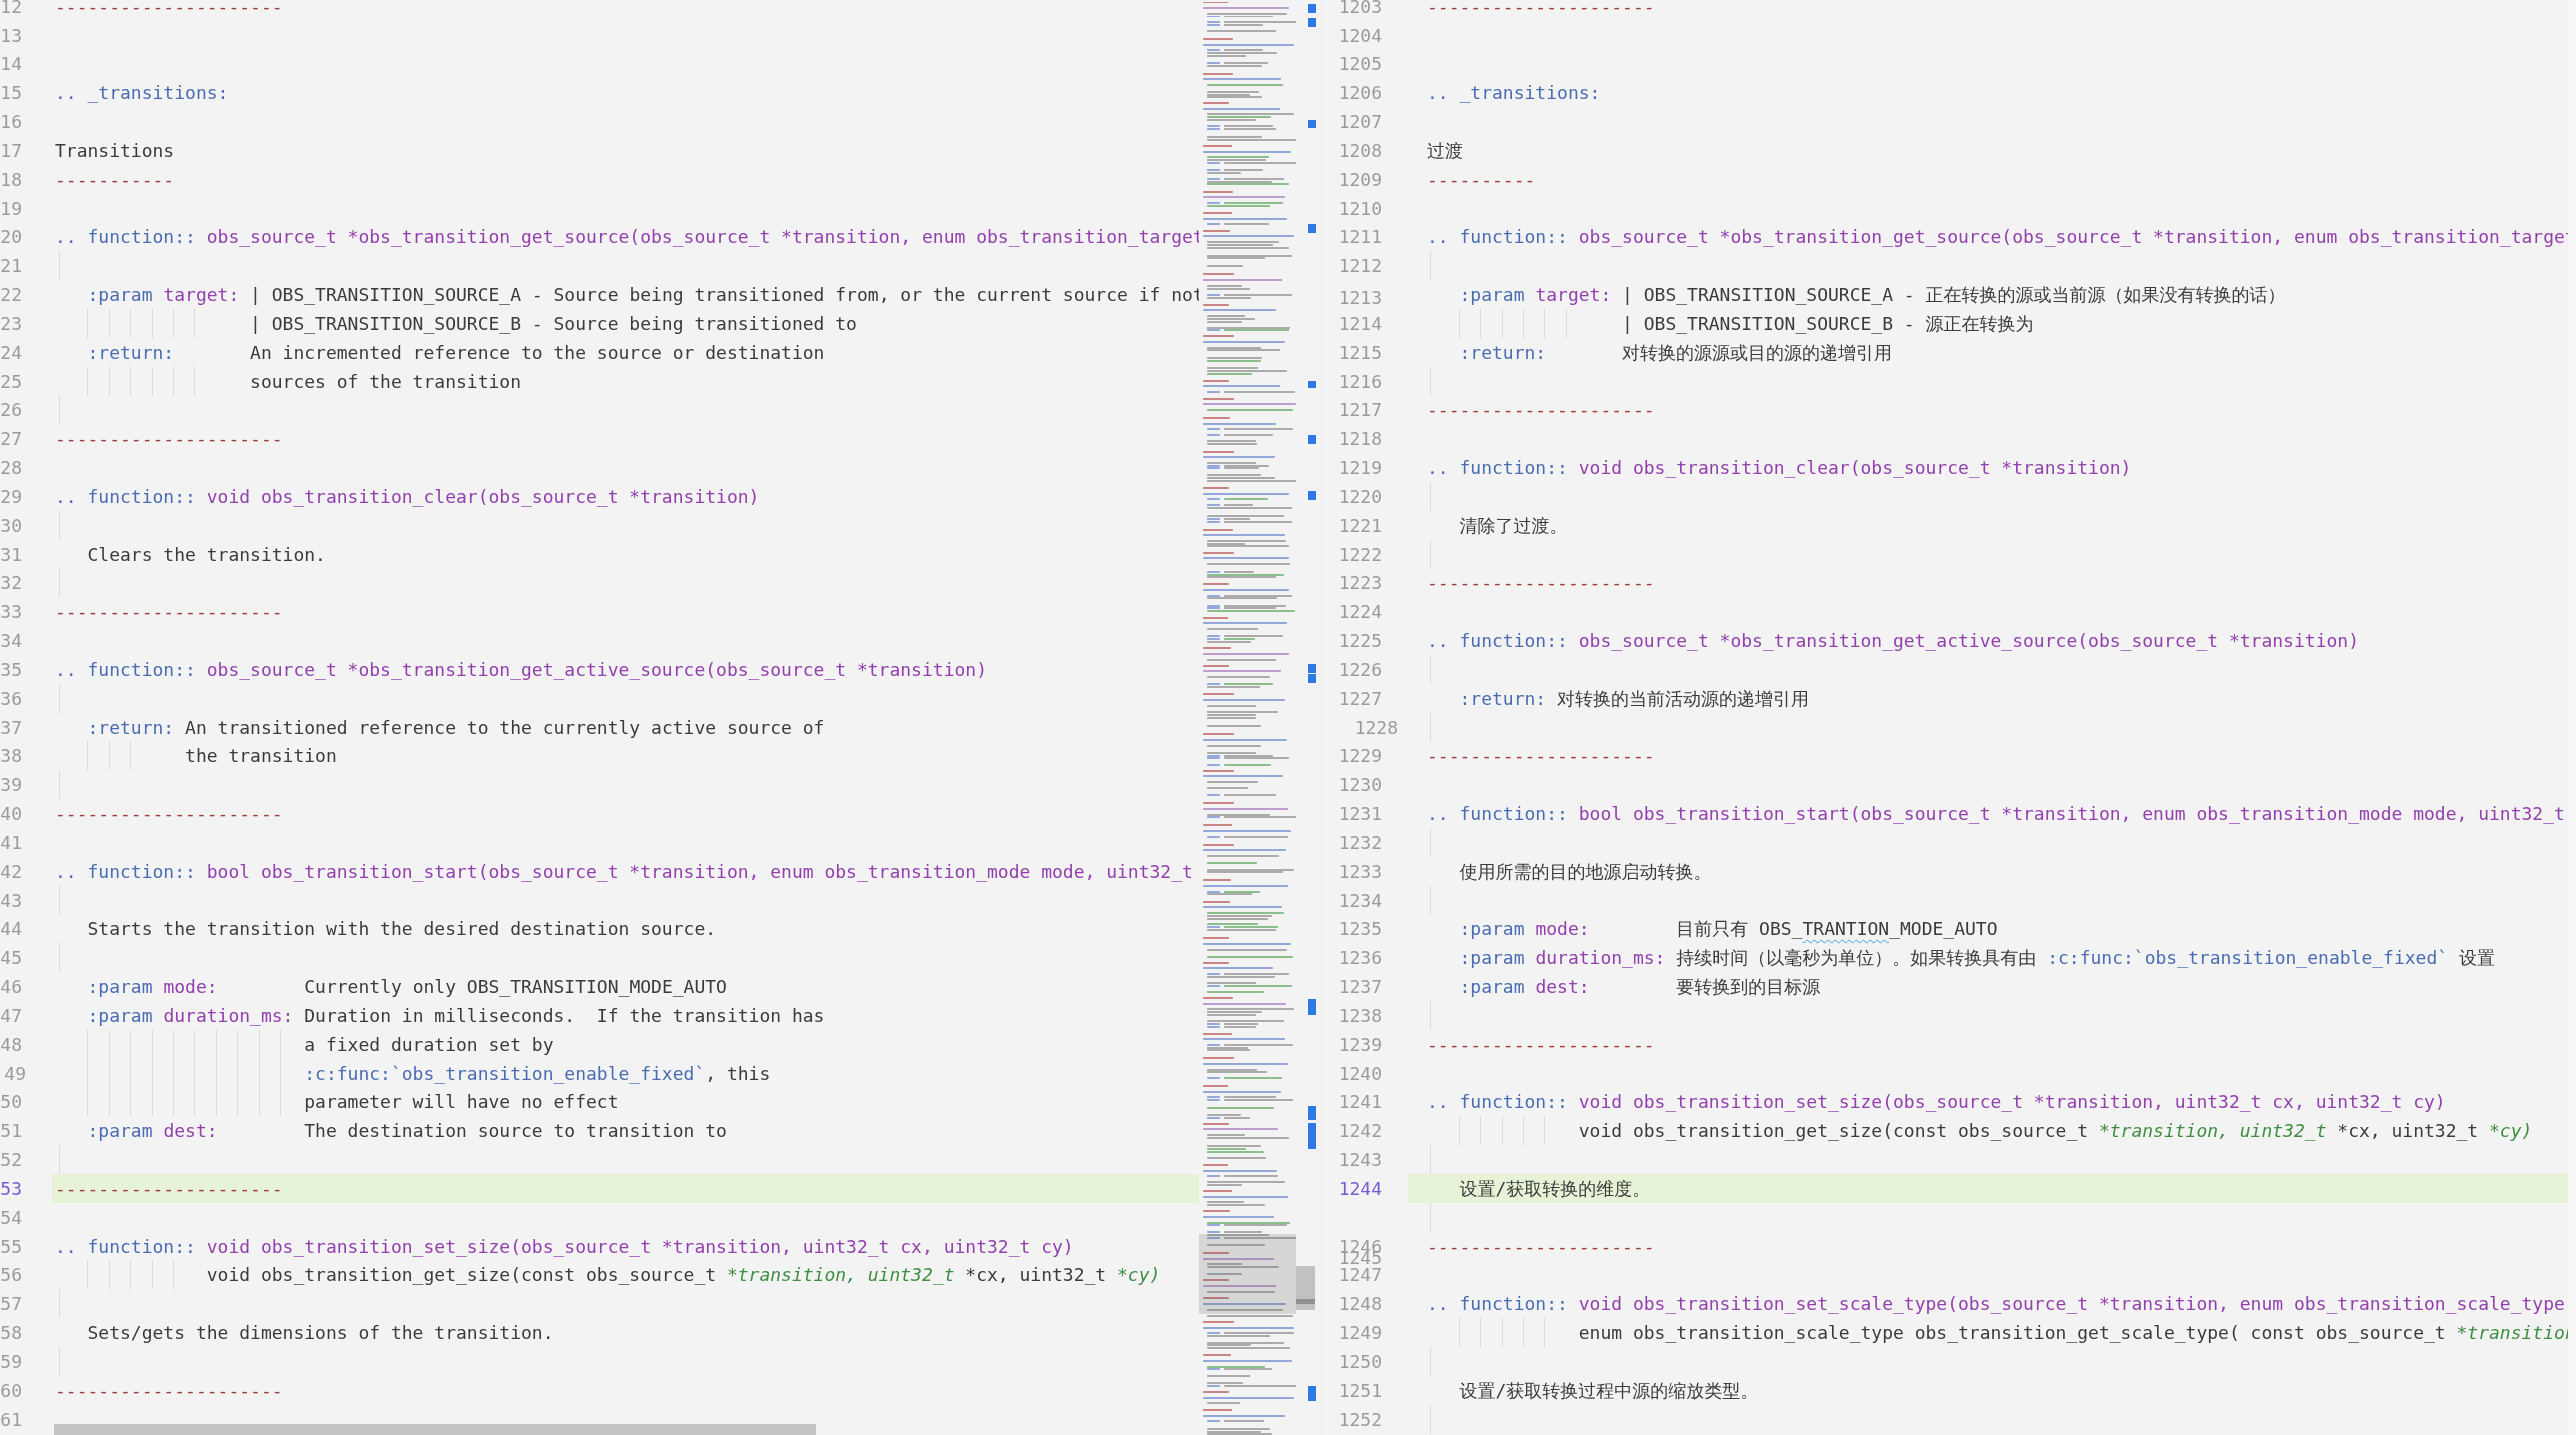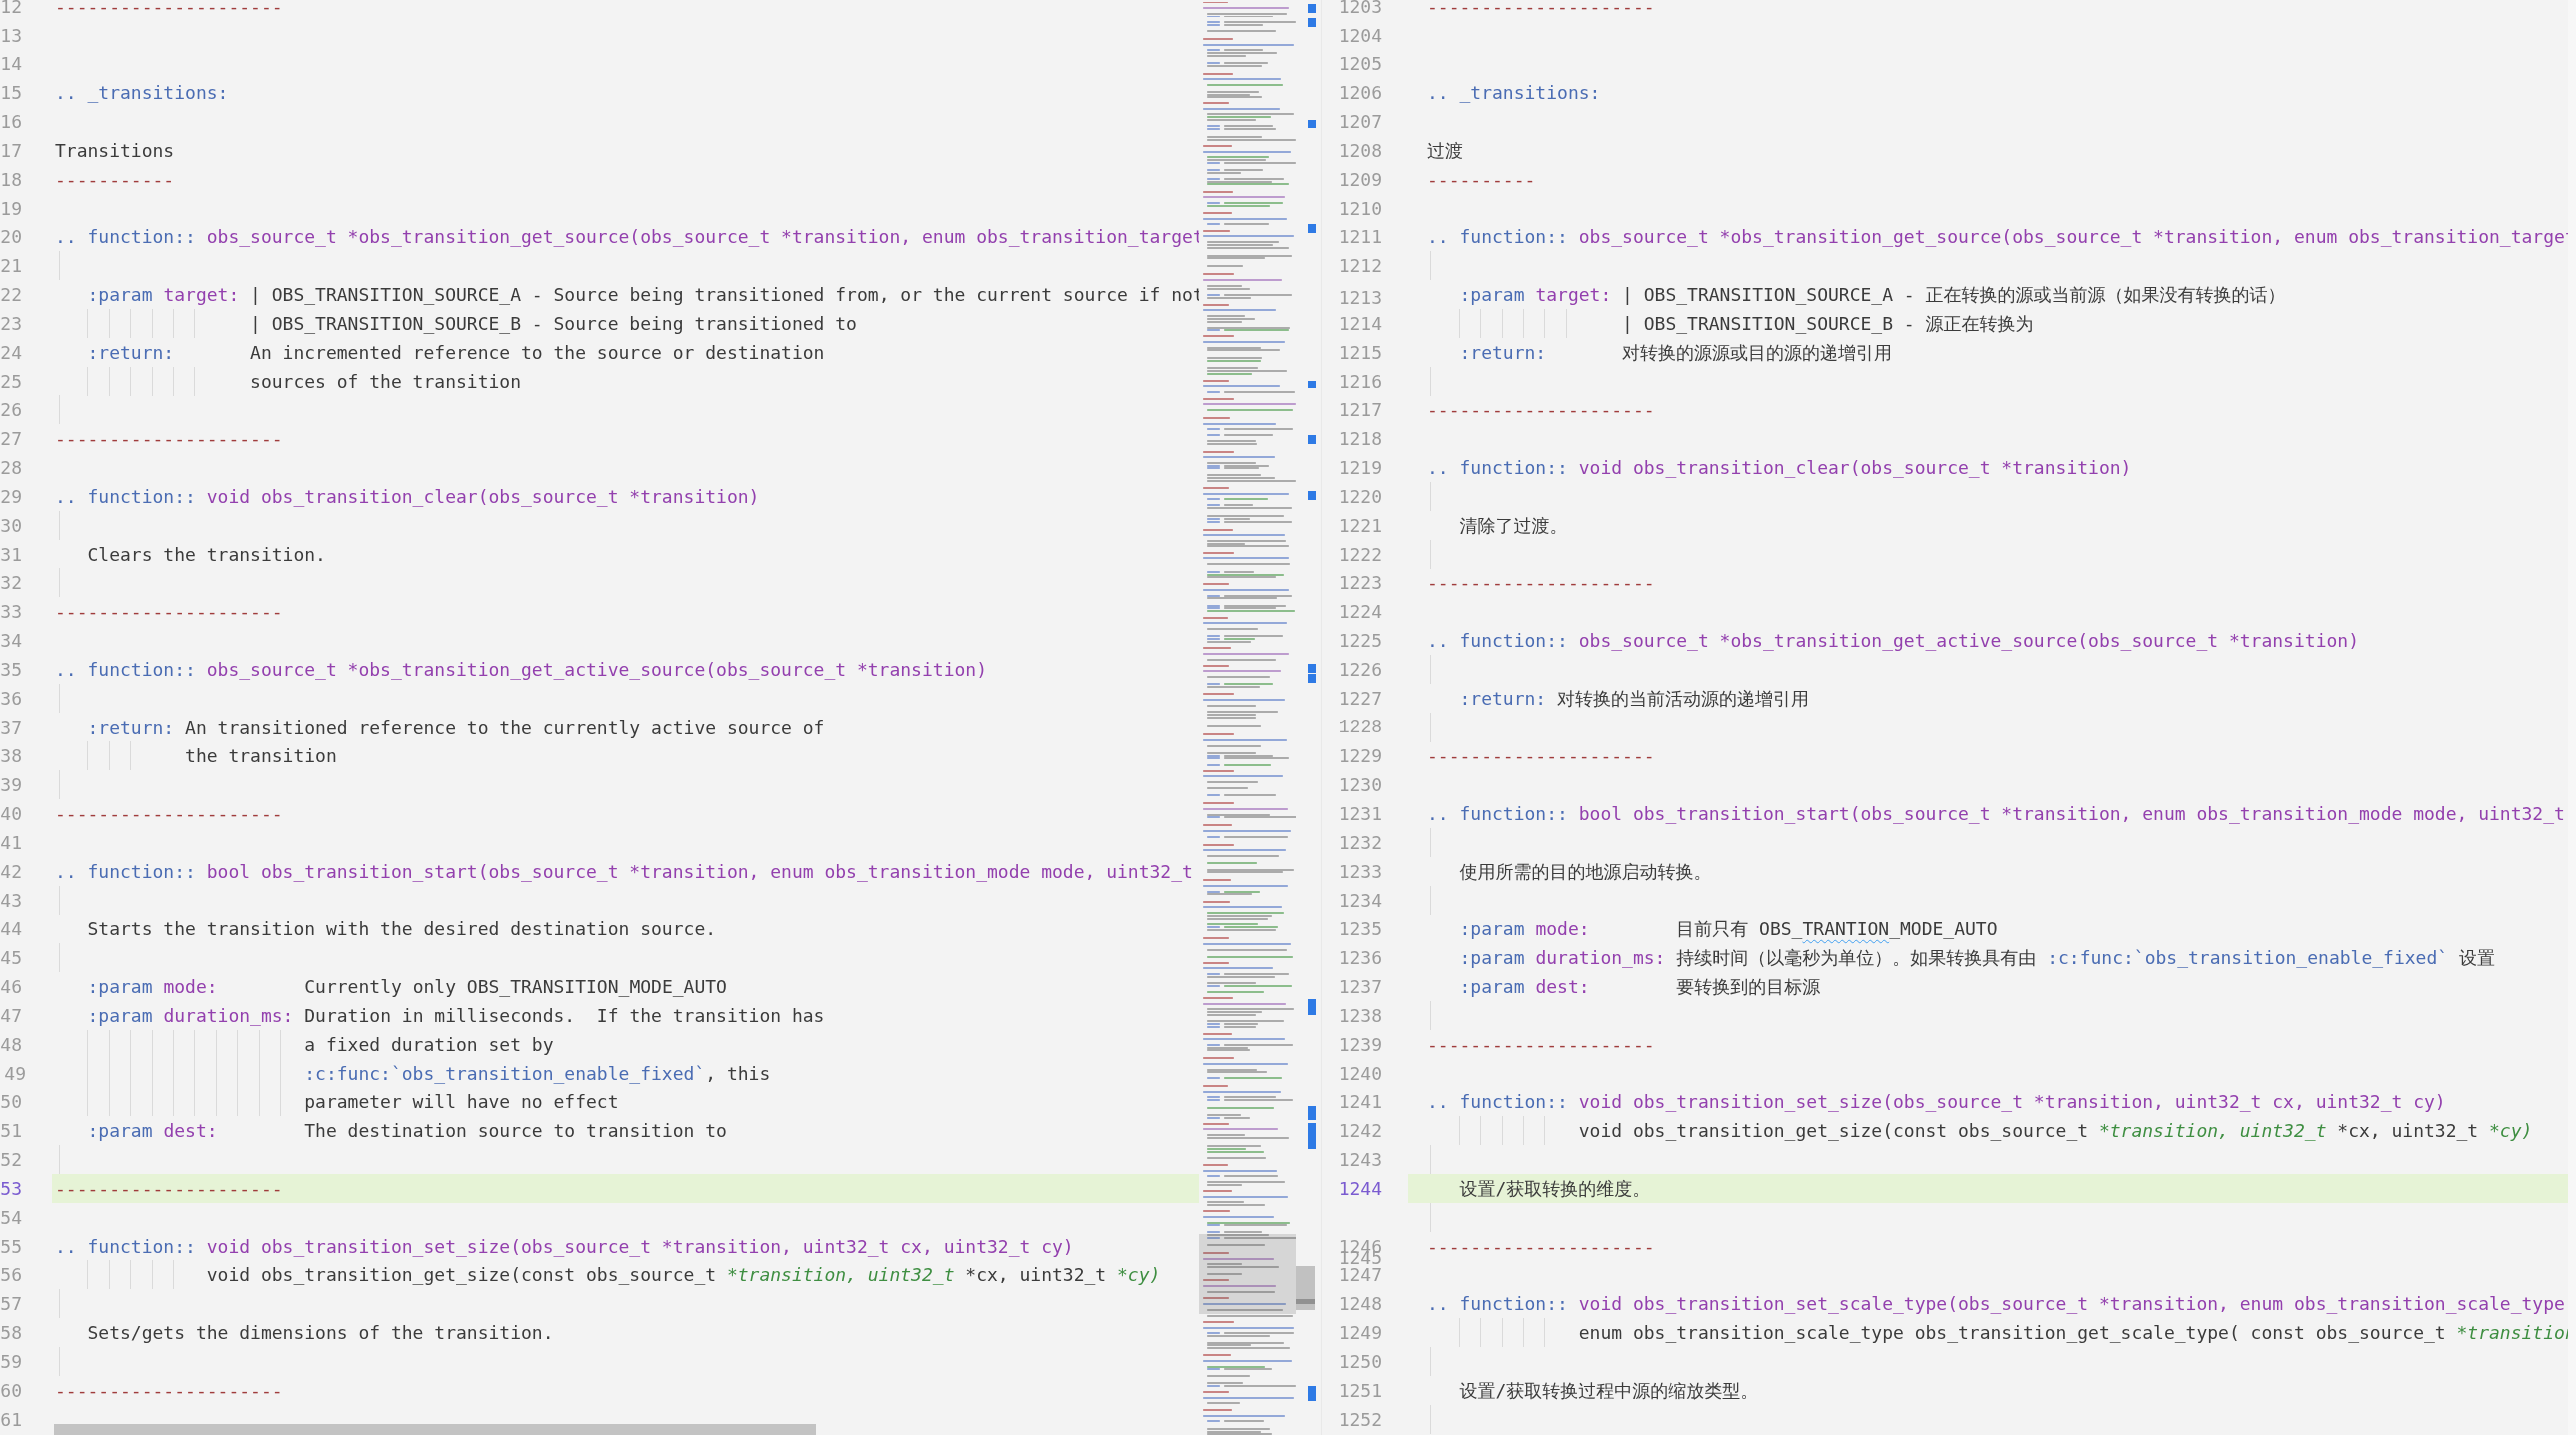--- a/index.html
+++ b/index.html
@@ -615,21 +615,21 @@
       <div class="lineno" style="left: 0px; top: 597px; width: 60px;">1224</div>
       <div class="code-row" style="left: 105px; top: 597px;"></div>
       <div class="lineno" style="left: 0px; top: 626px; width: 60px;">1225</div>
       <div class="code-row" style="left: 105px; top: 626px;"><span class="seg-b">.. function:: </span><span class="seg-p">obs_source_t *obs_transition_get_active_source(obs_source_t *transition)</span></div>
       <div class="indent-guide" style="left: 108px; top: 655px;"></div>
       <div class="lineno" style="left: 0px; top: 655px; width: 60px;">1226</div>
       <div class="code-row" style="left: 105px; top: 655px;"></div>
       <div class="lineno" style="left: 0px; top: 684px; width: 60px;">1227</div>
       <div class="code-row" style="left: 105px; top: 684px;"><span class="seg-d">   </span><span class="seg-b">:return:</span><span class="seg-d"> 对转换的当前活动源的递增引用</span></div>
       <div class="indent-guide" style="left: 108px; top: 713px;"></div>
-      <div class="lineno" style="left: 0px; top: 713px; width: 60px; font-family: Liberation Mono, monospace;">1228</div>
+      <div class="lineno" style="left: 16px; top: 713px; width: 60px;">1228</div>
       <div class="code-row" style="left: 105px; top: 713px;"></div>
       <div class="lineno" style="left: 0px; top: 741px; width: 60px;">1229</div>
       <div class="code-row" style="left: 105px; top: 741px;"><span class="seg-r">---------------------</span></div>
       <div class="lineno" style="left: 0px; top: 770px; width: 60px;">1230</div>
       <div class="code-row" style="left: 105px; top: 770px;"></div>
       <div class="lineno" style="left: 0px; top: 799px; width: 60px;">1231</div>
       <div class="code-row" style="left: 105px; top: 799px;"><span class="seg-b">.. function:: </span><span class="seg-p">bool obs_transition_start(obs_source_t *transition, enum obs_transition_mode mode, uint32_t duration_ms, obs_source_t *dest)</span></div>
       <div class="indent-guide" style="left: 108px; top: 828px;"></div>
       <div class="lineno" style="left: 0px; top: 828px; width: 60px;">1232</div>
       <div class="code-row" style="left: 105px; top: 828px;"></div>

